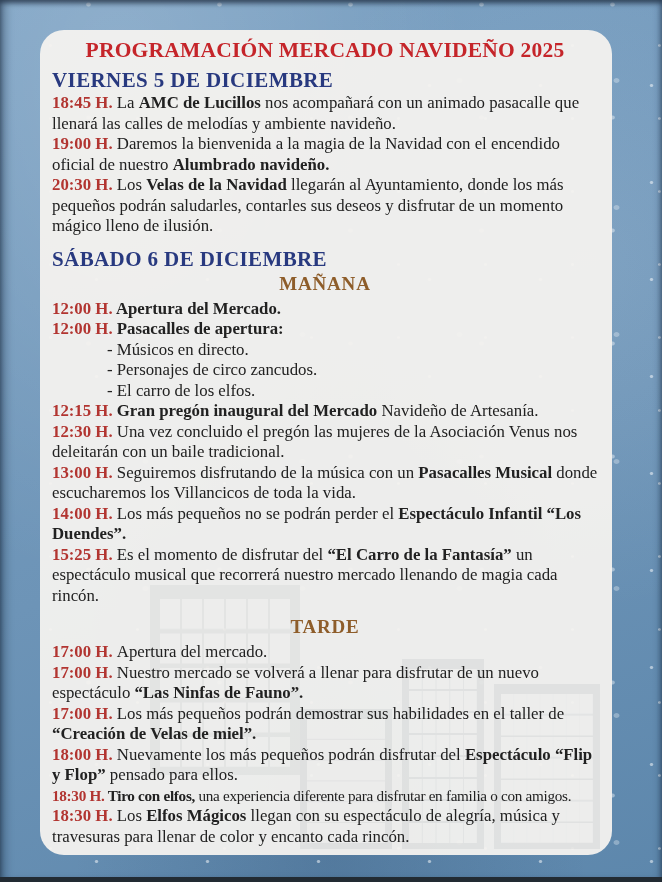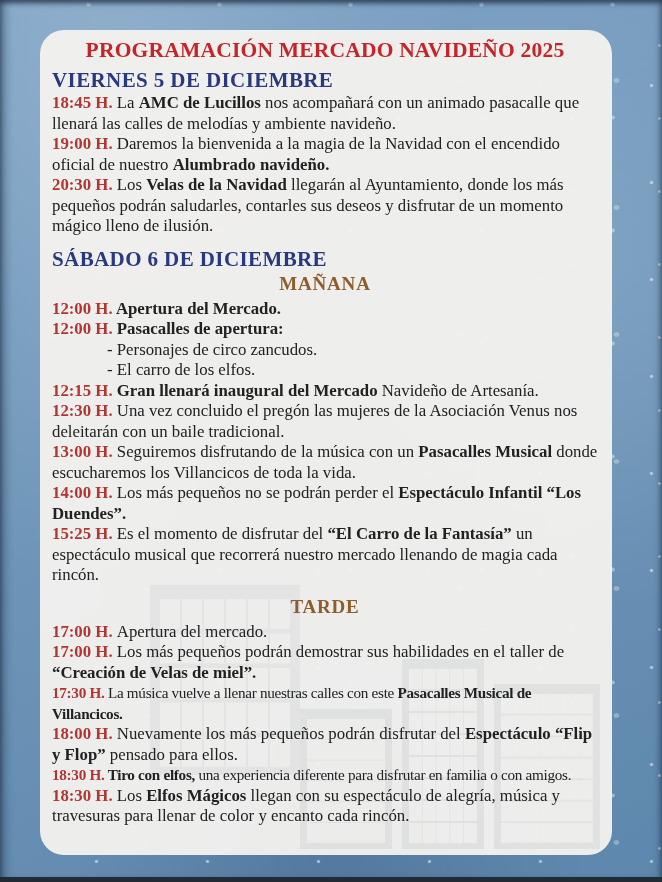--- a/index.html
+++ b/index.html
@@ -97,31 +97,32 @@
       <div class="poster-title">PROGRAMACIÓN MERCADO NAVIDEÑO 2025</div>
       <div id="schedule">
           <div class="day-header">VIERNES 5 DE DICIEMBRE</div>
           <p class="event"><span class="time">18:45 H. </span><span>La </span><span class="b">AMC de Lucillos</span><span> nos acompañará con un animado pasacalle que llenará las calles de melodías y ambiente navideño.</span></p>
           <p class="event"><span class="time">19:00 H. </span><span>Daremos la bienvenida a la magia de la Navidad con el encendido oficial de nuestro </span><span class="b">Alumbrado navideño.</span></p>
           <p class="event"><span class="time">20:30 H. </span><span>Los </span><span class="b">Velas de la Navidad</span><span> llegarán al Ayuntamiento, donde los más pequeños podrán saludarles, contarles sus deseos y disfrutar de un momento mágico lleno de ilusión.</span></p>
           <div class="day-header gap-lg">SÁBADO 6 DE DICIEMBRE</div>
           <div class="sub-header">MAÑANA</div>
           <p class="event"><span class="time">12:00 H. </span><span class="b">Apertura del Mercado.</span></p>
           <p class="event"><span class="time">12:00 H. </span><span class="b">Pasacalles de apertura:</span></p>
+          <p class="event indent"><span>- Músicos en directo.</span></p>
           <p class="event indent"><span>- Personajes de circo zancudos.</span></p>
           <p class="event indent"><span>- El carro de los elfos.</span></p>
-          <p class="event"><span class="time">12:15 H. </span><span class="b">Gran llenará inaugural del Mercado</span><span> Navideño de Artesanía.</span></p>
+          <p class="event"><span class="time">12:15 H. </span><span class="b">Gran pregón inaugural del Mercado</span><span> Navideño de Artesanía.</span></p>
           <p class="event"><span class="time">12:30 H. </span><span>Una vez concluido el pregón las mujeres de la Asociación Venus nos deleitarán con un baile tradicional.</span></p>
           <p class="event"><span class="time">13:00 H. </span><span>Seguiremos disfrutando de la música con un </span><span class="b">Pasacalles Musical</span><span> donde escucharemos los Villancicos de toda la vida.</span></p>
           <p class="event"><span class="time">14:00 H. </span><span>Los más pequeños no se podrán perder el </span><span class="b">Espectáculo Infantil “Los Duendes”.</span></p>
           <p class="event"><span class="time">15:25 H. </span><span>Es el momento de disfrutar del </span><span class="b">“El Carro de la Fantasía”</span><span> un espectáculo musical que recorrerá nuestro mercado llenando de magia cada rincón.</span></p>
           <div class="sub-header gap-lg">TARDE</div>
           <p class="event"><span class="time">17:00 H. </span><span>Apertura del mercado.</span></p>
+          <p class="event"><span class="time">17:00 H. </span><span>Nuestro mercado se volverá a llenar para disfrutar de un nuevo espectáculo </span><span class="b">“Las Ninfas de Fauno”.</span></p>
           <p class="event"><span class="time">17:00 H. </span><span>Los más pequeños podrán demostrar sus habilidades en el taller de </span><span class="b">“Creación de Velas de miel”.</span></p>
-          <p class="event condensed"><span class="time">17:30 H. </span><span>La música vuelve a llenar nuestras calles con este </span><span class="b">Pasacalles Musical de Villancicos.</span></p>
           <p class="event"><span class="time">18:00 H. </span><span>Nuevamente los más pequeños podrán disfrutar del </span><span class="b">Espectáculo “Flip y Flop”</span><span> pensado para ellos.</span></p>
           <p class="event condensed"><span class="time">18:30 H. </span><span class="b">Tiro con elfos,</span><span> una experiencia diferente para disfrutar en familia o con amigos.</span></p>
           <p class="event"><span class="time">18:30 H. </span><span>Los </span><span class="b">Elfos Mágicos</span><span> llegan con su espectáculo de alegría, música y travesuras para llenar de color y encanto cada rincón.</span></p>
         </div>
     </div>
   </div>
   <div class="bottom-bar"></div>
 </div>
 
 </body></html>

